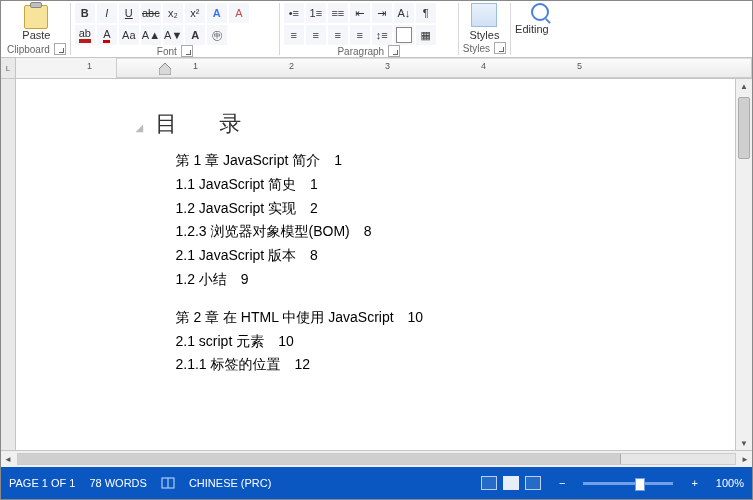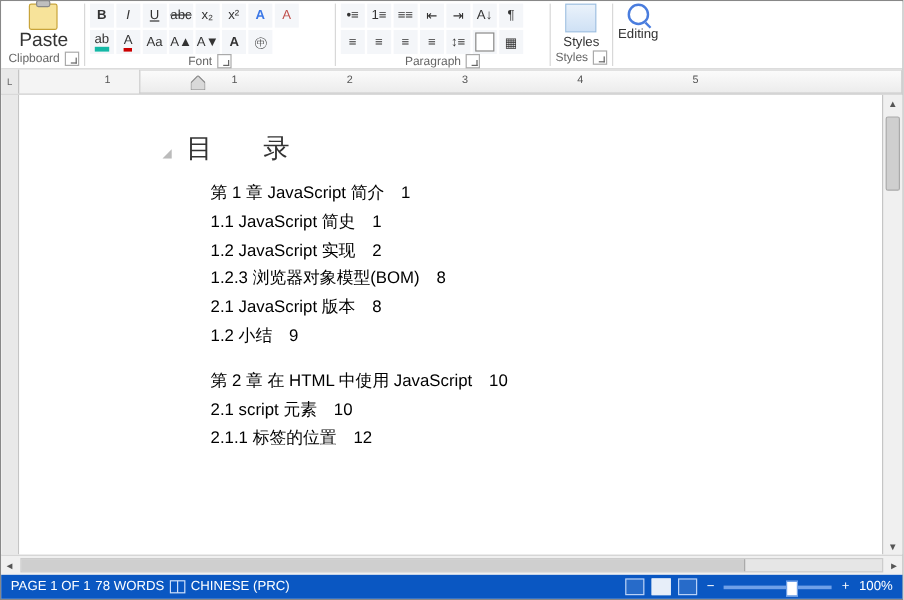--- a/index.html
+++ b/index.html
@@ -32,40 +32,40 @@
 .toc-title .pm{font-size:10px;color:#bbb;margin-right:12px;letter-spacing:0}
 .toc-line{font-size:14px;color:#000000;line-height:1.7}
 .toc-line .pg{margin-left:14px}
 .sp{height:14px}
 .scroll-v{width:16px;background:#f0f0f0;border-left:1px solid #c5c5c5;display:flex;flex-direction:column;align-items:center}
 .sbtn{width:14px;height:14px;display:flex;align-items:center;justify-content:center;font-size:8px;color:#555;cursor:pointer}
 .thumb{width:10px;flex:0 0 60px;background:#cfcfcf;border:1px solid #aaa;border-radius:2px;margin-top:4px}
 .scroll-h{height:16px;background:#f0f0f0;border-top:1px solid #c5c5c5;display:flex;align-items:center}
 .scroll-h .track{flex:1;height:10px;margin:0 2px;background:#e6e6e6;border:1px solid #ccc;position:relative}
 .scroll-h .hthumb{position:absolute;left:0;top:0;height:100%;width:84%;background:#cfcfcf;border-right:1px solid #aaa}
-.status{height:20px;background:#0a57c2;color:#fff;display:flex;align-items:center;font-size:11px;padding:0 8px;gap:4px}
+.status{height:32px;background:#0a57c2;color:#fff;display:flex;align-items:center;font-size:11px;padding:0 8px;gap:14px}
 .status .seg{display:flex;align-items:center;gap:6px}
 .status .spacer{flex:1}
 .sicon{width:14px;height:12px;border:1px solid #b9d1f7;background:rgba(255,255,255,.12)}
 .sicon.active{background:#fff;opacity:.9;border-color:#fff}
 .slider{width:90px;height:3px;background:#6fa0e8;position:relative}
 .slider .knob{position:absolute;top:-4px;left:52px;width:8px;height:11px;background:#fff;border:1px solid #6fa0e8}
 .zm{cursor:pointer;padding:0 4px}
 svg{display:block}
 </style>
 </head>
 <body>
 <div class="app">
 
 <div class="ribbon">
   <div class="rgroup">
     <div class="tools">
       <div class="paste-big">
         <div class="paste-ico"></div>
-        <span style="font-size:16px">Paste</span>
+        <span style="font-size:11px">Paste</span>
       </div>
     </div>
     <div class="glabel">
           <span>Clipboard</span>
           <span class="dlaunch"></span>
         </div>
   </div>
 
   <div class="rgroup" style="flex:0 0 200px">
     <div class="col" style="width:100%">
@@ -84,21 +84,21 @@
             </span>
         <span class="ibtn">x₂</span>
         <span class="ibtn">x²</span>
         <span class="ibtn" style="color:#3b78e7;font-weight:bold">A</span>
         <span class="ibtn" style="position:relative">
               <span style="color:#c0504d">A</span>
             </span>
       </div>
       <div class="row">
         <span class="ibtn">
-              <span style="border-bottom:4px solid #14b8a6">ab</span>
+              <span style="border-bottom:4px solid #b91c1c">ab</span>
             </span>
         <span class="ibtn">
               <span style="border-bottom:3px solid #c00">A</span>
             </span>
         <span class="ibtn">Aa</span>
         <span class="ibtn">A▲</span>
         <span class="ibtn">A▼</span>
         <span class="ibtn">
               <b>A</b>
             </span>
@@ -145,21 +145,21 @@
       <div class="styles-ico"></div>
       <span style="font-size:11px">Styles</span>
     </div>
     <div class="glabel">
           <span>Styles</span>
           <span class="dlaunch"></span>
         </div>
   </div>
 
   <div class="rgroup" style="border-right:none">
-    <div class="tools col" style="align-items:center">
+    <div class="tools col" style="align-items:flex-end">
       <div class="find-ico"></div>
       <span style="font-size:11px">Editing</span>
     </div>
     <div class="glabel" style="height:12px"></div>
   </div>
 </div>
 
 <div class="ruler-bar">
   <div class="ruler-left">
         <span>L</span>

